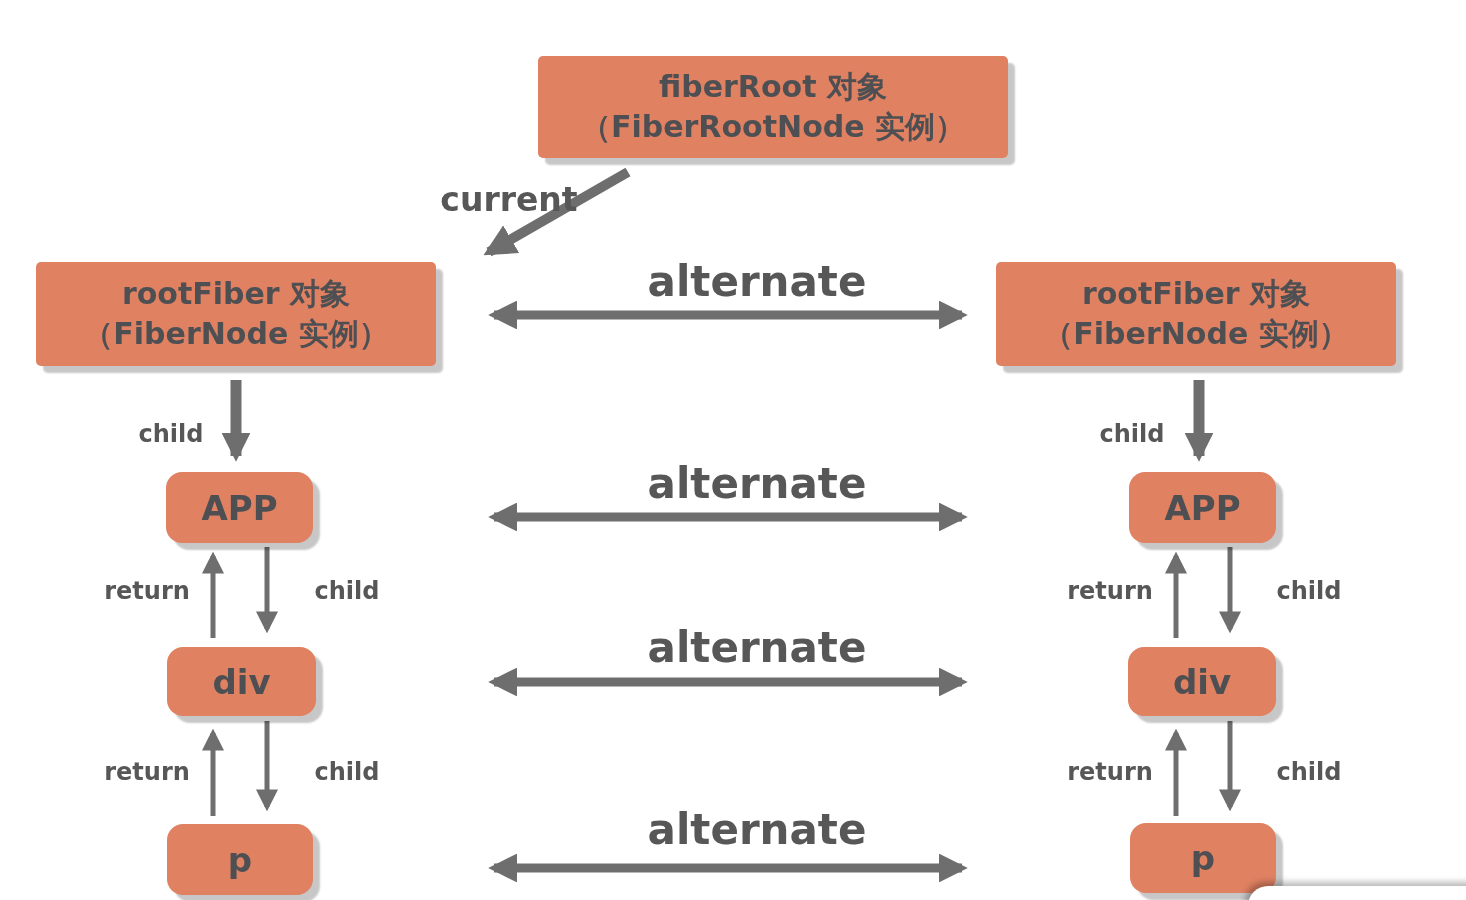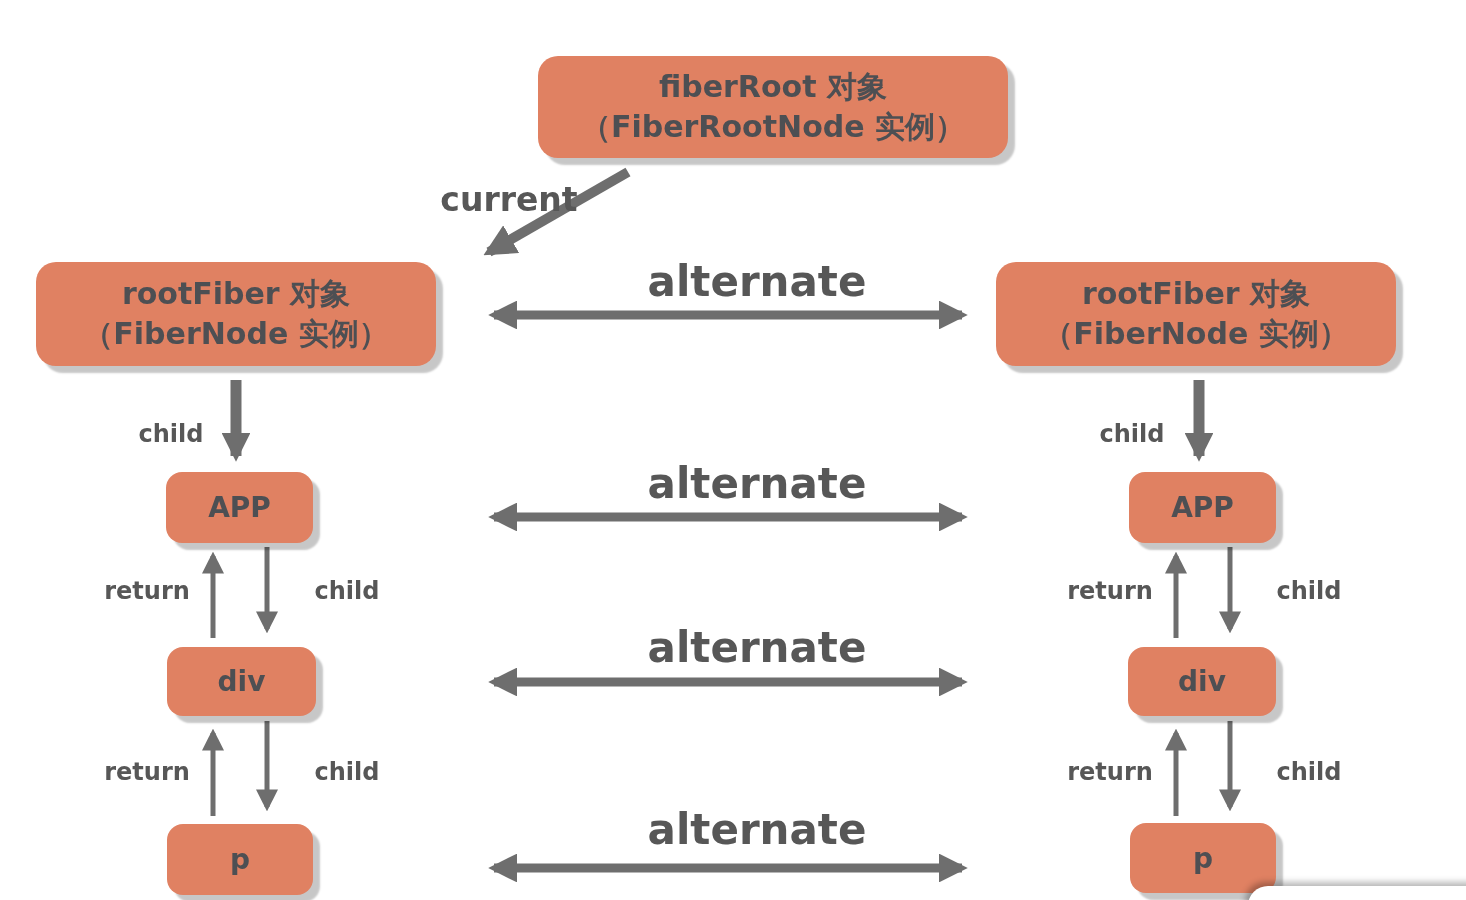--- a/index.html
+++ b/index.html
@@ -21,22 +21,22 @@
     background: var(--node-fill, #E08162);
     color: var(--node-text, #4D4F53);
     display: flex;
     flex-direction: column;
     align-items: center;
     justify-content: center;
     font-weight: bold;
     text-align: center;
     box-shadow: 7px 7px 2px rgba(0, 0, 0, 0.22);
   }
-  .node-lg { border-radius: 20px; font-size: 30px; line-height: 1.35; align-items: center; }
-  .node-sm { border-radius: 16px; font-size: 28px; }
+  .node-lg { border-radius: 5px; font-size: 30px; line-height: 1.35; align-items: center; }
+  .node-sm { border-radius: 16px; font-size: 34px; }
 
   .edge-label {
     position: absolute;
     transform: translate(-50%, -50%);
     color: var(--label, #575757);
     font-weight: bold;
     white-space: nowrap;
     font-size: 24px;
   }
   .lbl-current { font-size: 33px; margin-left: 48px; }

